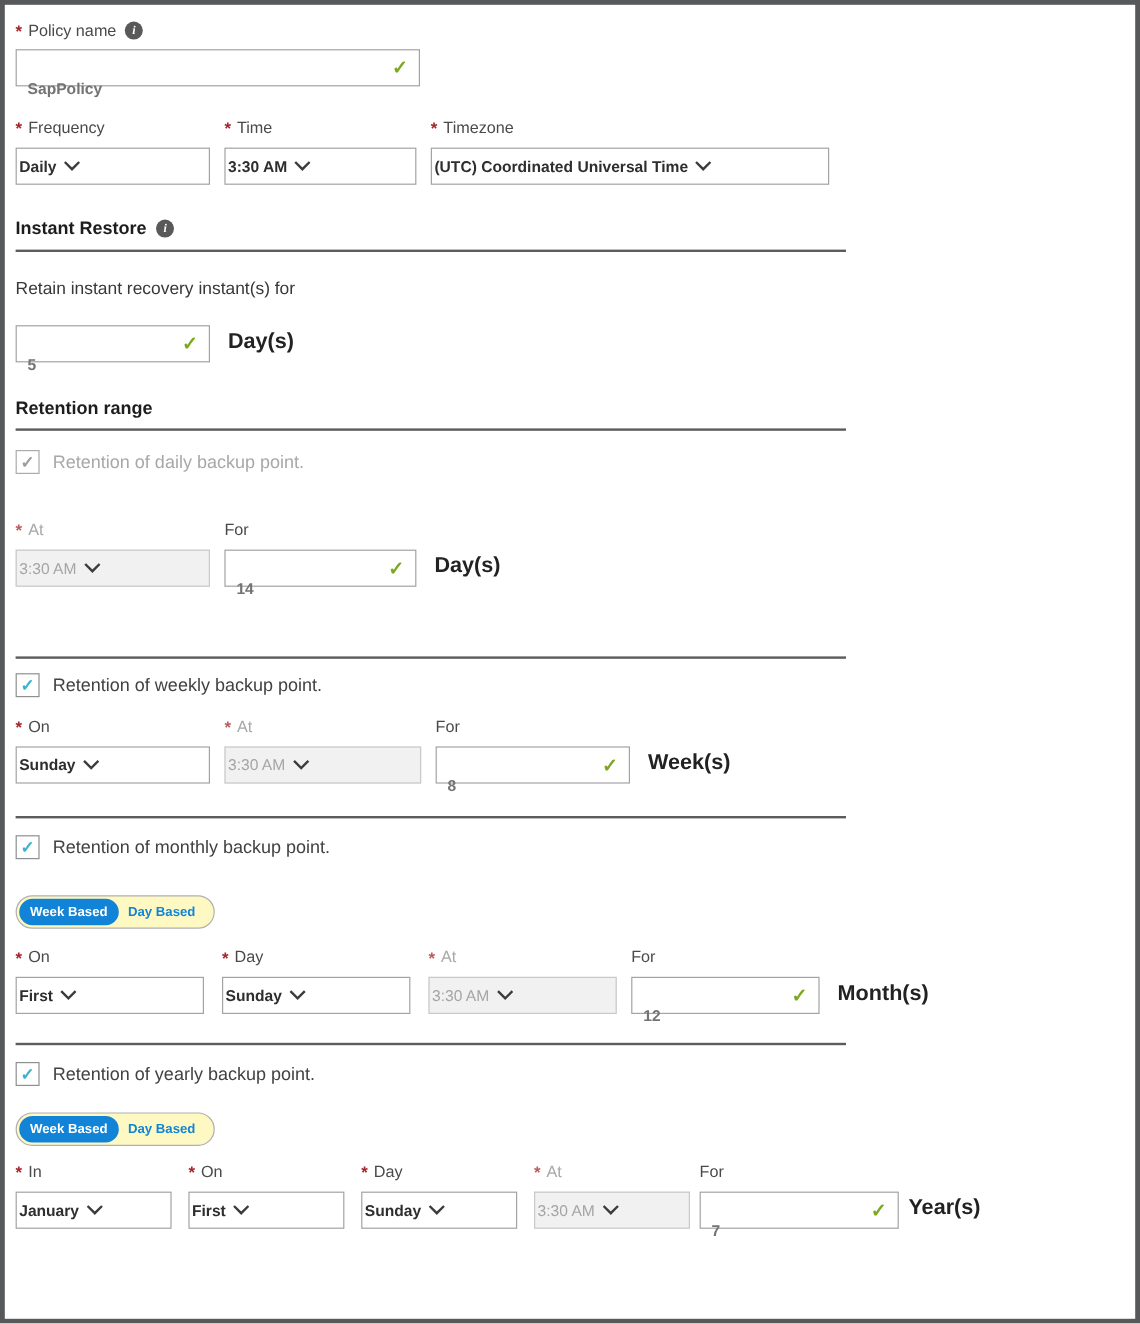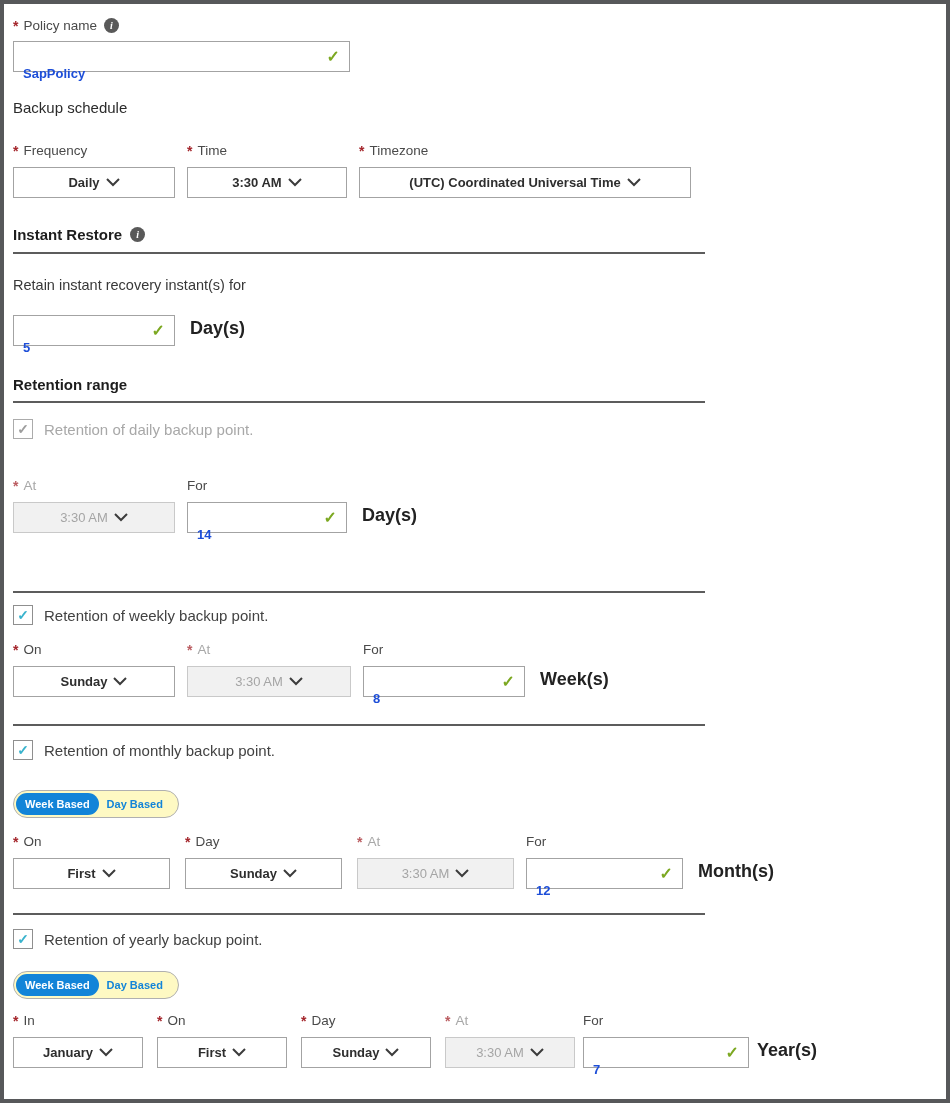--- a/index.html
+++ b/index.html
@@ -27,27 +27,27 @@
     font-family: "Liberation Serif", serif; margin-left: 2px;
   }
   .ibox {
     display: flex; align-items: center;
     border: 1px solid #a3a3a3; background: #fff;
     height: 31px; padding: 0 9px;
   }
   .ibox input {
     border: none; outline: none; flex: 1; min-width: 0;
     font-family: "Liberation Sans", sans-serif;
-    font-size: 13px; font-weight: 600; color: #1d4ed8; background: transparent; margin-top: 34px;
+    font-size: 13px; font-weight: 600; color: #737373; background: transparent; margin-top: 34px;
   }
   .vcheck { color: #7ca821; font-size: 16px; font-weight: 700; margin-left: 6px; }
   .select {
-    display: flex; align-items: center; justify-content: center;
+    display: flex; align-items: center; justify-content: flex-start;
     border: 1px solid #a3a3a3; background: #fff;
-    height: 31px; padding: 0 24px;
+    height: 31px; padding: 0 2px;
     font-size: 13px; font-weight: 600; color: #2e2e2e;
     cursor: default;
   }
   .select.disabled { background: #f1f1f1; border-color: #c9c9c9; color: #a5a5a5; font-weight: 400; }
   .chev { flex: 0 0 auto; margin-left: 6px; }
   .row { display: flex; align-items: flex-end; }
   .fg { display: flex; flex-direction: column; }
   .fg .flabel { margin-bottom: 8px; }
   .w162 { width: 162px; } .w160 { width: 160px; } .w332 { width: 332px; }
   .w164 { width: 164px; } .w158 { width: 130px; } .w157 { width: 157px; }
@@ -94,21 +94,20 @@
     <span class="star">*</span>
     <span>Policy name</span>
     <span class="info">i</span>
   </div>
   <div class="ibox w337" style="margin-top:7px;">
     <input value="SapPolicy" style="">
     <span class="vcheck">✓</span>
   </div>
 
   
-  <div class="subtitle" style="margin-top:27px;">Backup schedule</div>
 
   <div class="row gap12" style="margin-top:26px;">
     <div class="fg">
       <div class="flabel">
         <span class="star">*</span>
         <span>Frequency</span>
       </div>
       <div class="select w162">
         <span>Daily</span>
         <svg class="chev" width="14" height="9" viewBox="0 0 14 9">

